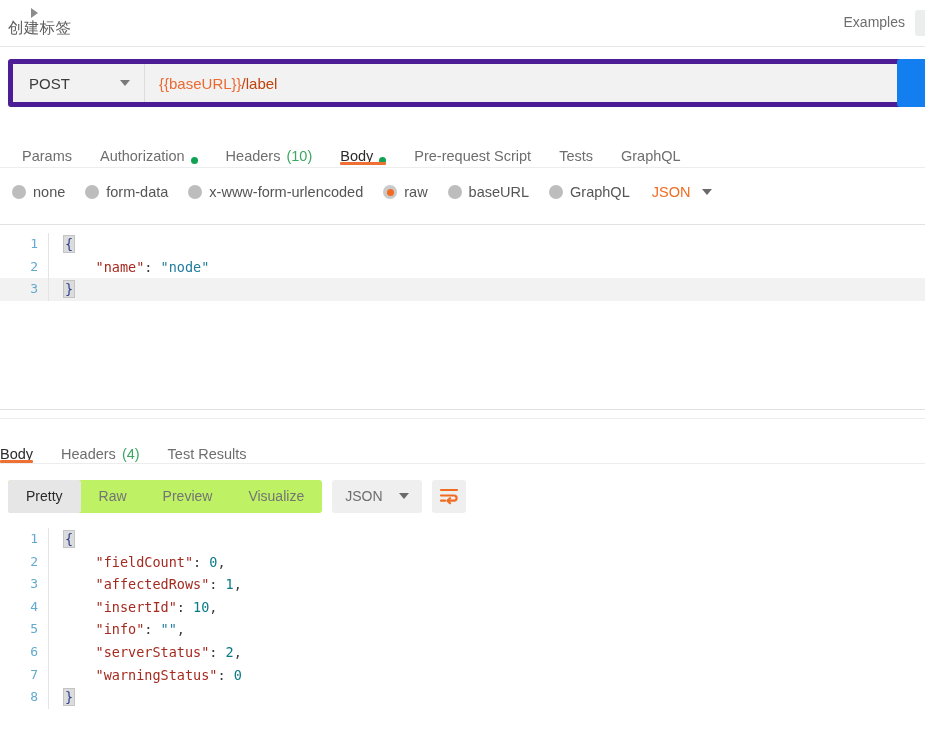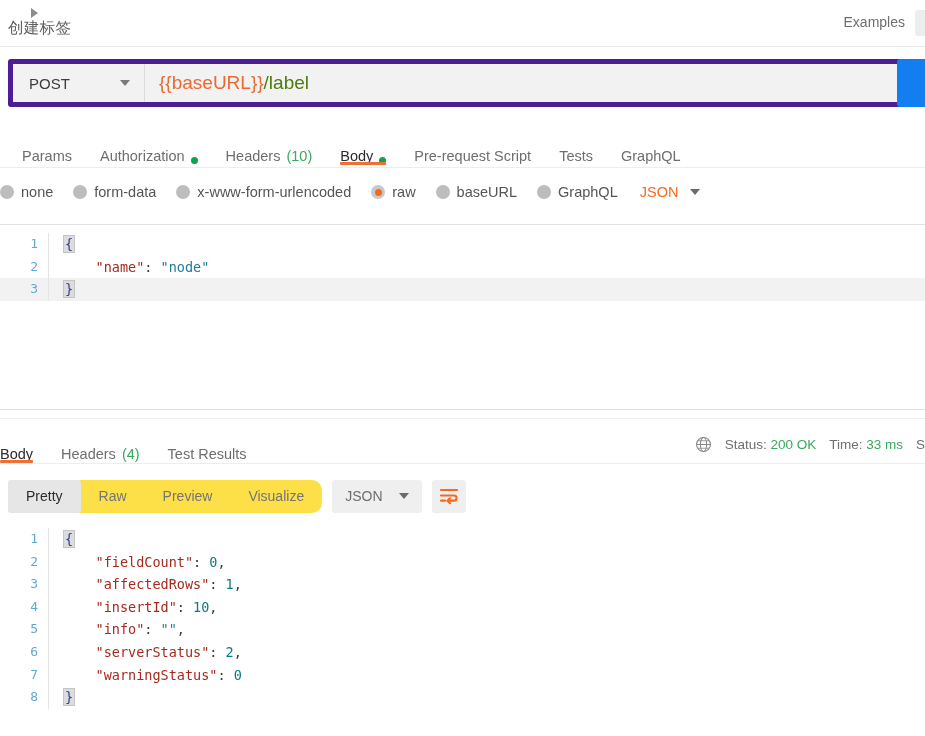--- a/index.html
+++ b/index.html
@@ -54,24 +54,24 @@
   }
   .method-label { font-size:15px; color:#3b3b3b; }
   .caret {
     width:0; height:0;
     border-left:5px solid transparent; border-right:5px solid transparent;
     border-top:6px solid #7a7a7a;
   }
   .url-box {
     flex:1; height:100%; background:#f2f2f2;
     display:flex; align-items:center; padding:0 14px;
-    font-size:19px; white-space:nowrap; overflow:hidden;
+    font-size:15px; white-space:nowrap; overflow:hidden;
   }
   .var { color:#ea6a32; }
-  .urlpath { color:#4d7c0f; }
+  .urlpath { color:#c2410c; }
   .send-btn {
     position:absolute; right:0px; top:59px;
     width:28px; height:48px;
     background:#127ef0; border-radius:3px 0 0 3px;
   }
 
   
   .req-tabs {
     position:absolute; left:0; top:126px; width:925px; height:42px;
     display:flex; align-items:flex-start; padding-left:8px;
@@ -86,21 +86,21 @@
   .tab.active::after {
     content:""; position:absolute; left:14px; right:14px; bottom:-1px;
     height:3px; background:#ef7033; border-radius:1px;
   }
   .dot-green { width:7px; height:7px; border-radius:50%; background:#0ea252; display:inline-block; }
   .count-green { color:#3aa860; }
 
   
   .body-types {
     position:absolute; left:0; top:172px; width:925px; height:40px;
-    display:flex; align-items:center; padding-left:0; gap:0px;
+    display:flex; align-items:center; padding-left:12px; gap:0px;
   }
   .radio-item { display:flex; align-items:center; gap:7px; margin-right:20px; cursor:pointer; }
   .radio {
     width:14px; height:14px; border-radius:50%; background:#bdbdbd;
     display:flex; align-items:center; justify-content:center;
   }
   .radio.sel { background:#c9c9c9; }
   .radio.sel::after {
     content:""; width:7px; height:7px; border-radius:50%; background:#f26b21;
   }
@@ -162,21 +162,21 @@
   .globe { width:17px; height:17px; }
   .stat-val { color:#3aa860; }
   .stat-cut { color:#707070; }
 
   
   .res-controls {
     position:absolute; left:0; top:475px; width:925px; height:42px;
     display:flex; align-items:center; padding-left:8px; gap:10px;
   }
   .seg {
-    display:flex; align-items:center; background:#fde047; border-radius:10px; height:33px;
+    display:flex; align-items:center; background:#bef264; border-radius:3px; height:33px;
   }
   .seg-item {
     padding:0 18px; font-size:14px; color:#747474; height:33px;
     display:flex; align-items:center; cursor:pointer; border-radius:3px;
   }
   .seg-item.active { color:#2b2b2b; background:#e6e6e6; }
   .mini-select {
     display:flex; align-items:center; gap:16px; background:#efefef; border-radius:3px;
     height:33px; padding:0 13px; cursor:pointer;
   }
@@ -302,38 +302,20 @@
     </div>
     <div class="tab">
       <span>Headers</span>
       <span class="count-green">(4)</span>
     </div>
     <div class="tab">
       <span>Test Results</span>
     </div>
   </div>
 
-  <div class="status-bar">
-    <svg class="globe" viewBox="0 0 20 20">
-      <circle cx="10" cy="10" r="8.2" fill="none" stroke="#8a8a8a" stroke-width="1.3"></circle>
-      <ellipse cx="10" cy="10" rx="3.6" ry="8.2" fill="none" stroke="#8a8a8a" stroke-width="1.2"></ellipse>
-      <line x1="1.8" y1="10" x2="18.2" y2="10" stroke="#8a8a8a" stroke-width="1.2"></line>
-      <line x1="3.2" y1="5.6" x2="16.8" y2="5.6" stroke="#8a8a8a" stroke-width="1"></line>
-      <line x1="3.2" y1="14.4" x2="16.8" y2="14.4" stroke="#8a8a8a" stroke-width="1"></line>
-    </svg>
-    <span>
-      <span>Status:</span>
-      <span class="stat-val">200 OK</span>
-    </span>
-    <span>
-      <span>Time:</span>
-      <span class="stat-val">33 ms</span>
-    </span>
-    <span class="stat-cut">S</span>
-  </div>
 
   <div class="res-controls">
     <div class="seg">
       <div class="seg-item active">Pretty</div>
       <div class="seg-item">Raw</div>
       <div class="seg-item">Preview</div>
       <div class="seg-item">Visualize</div>
     </div>
     <div class="mini-select">
       <span class="lbl">JSON</span>

